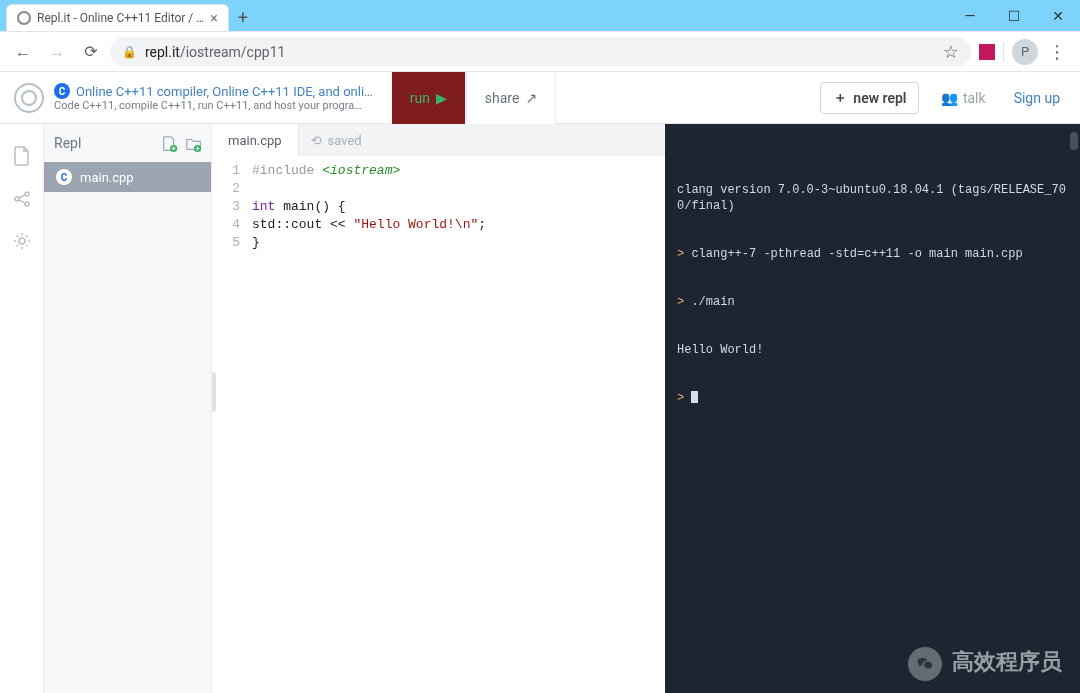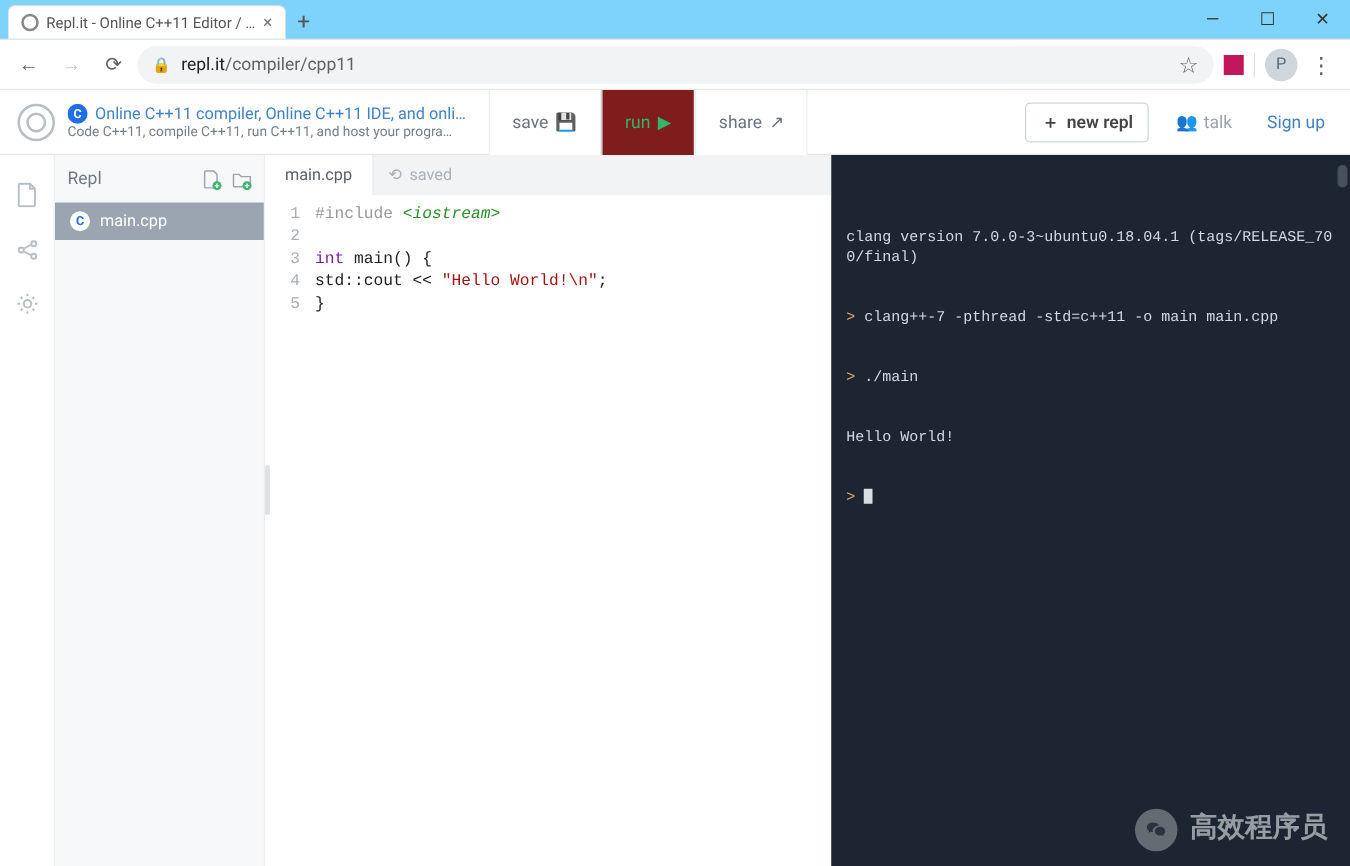--- a/index.html
+++ b/index.html
@@ -201,21 +201,21 @@
   </div>
 </div>
 
 <div class="addrbar">
   <div class="iconbtn">←</div>
   <div class="iconbtn" style="color:#c4c7ca;">→</div>
   <div class="iconbtn">⟳</div>
   <div class="addrbox">
     <span class="lock">🔒</span>
     <span class="url">
-      <span class="host">repl.it</span><span class="path">/compiler/cpp11</span>
+      <span class="host">repl.it</span><span class="path">/iostream/cpp11</span>
     </span>
     <span class="star">☆</span>
   </div>
   <div class="rightext">
     <div class="ext-square"></div>
     <div style="width:1px;height:20px;background:#e0e2e5;margin:0 4px;"></div>
     <div class="avatar-circle">
       <span>P</span>
     </div>
     <div class="iconbtn menu-dots">⋮</div>
@@ -225,24 +225,20 @@
 <div class="repl-header">
   <div class="repl-logo"></div>
   <div class="repl-title-col">
     <div class="repl-title-row">
       <span class="c-circle">C</span>
       <span class="t1">Online C++11 compiler, Online C++11 IDE, and onli…</span>
     </div>
     <div class="repl-sub">Code C++11, compile C++11, run C++11, and host your progra…</div>
   </div>
   <div class="toolbar">
-    <div class="tool">
-      <span>save</span>
-      <span>💾</span>
-    </div>
     <div class="tool run">
       <span>run</span>
       <span>▶</span>
     </div>
     <div class="tool">
       <span>share</span>
       <span>↗</span>
     </div>
   </div>
   <div class="spacer"></div>

